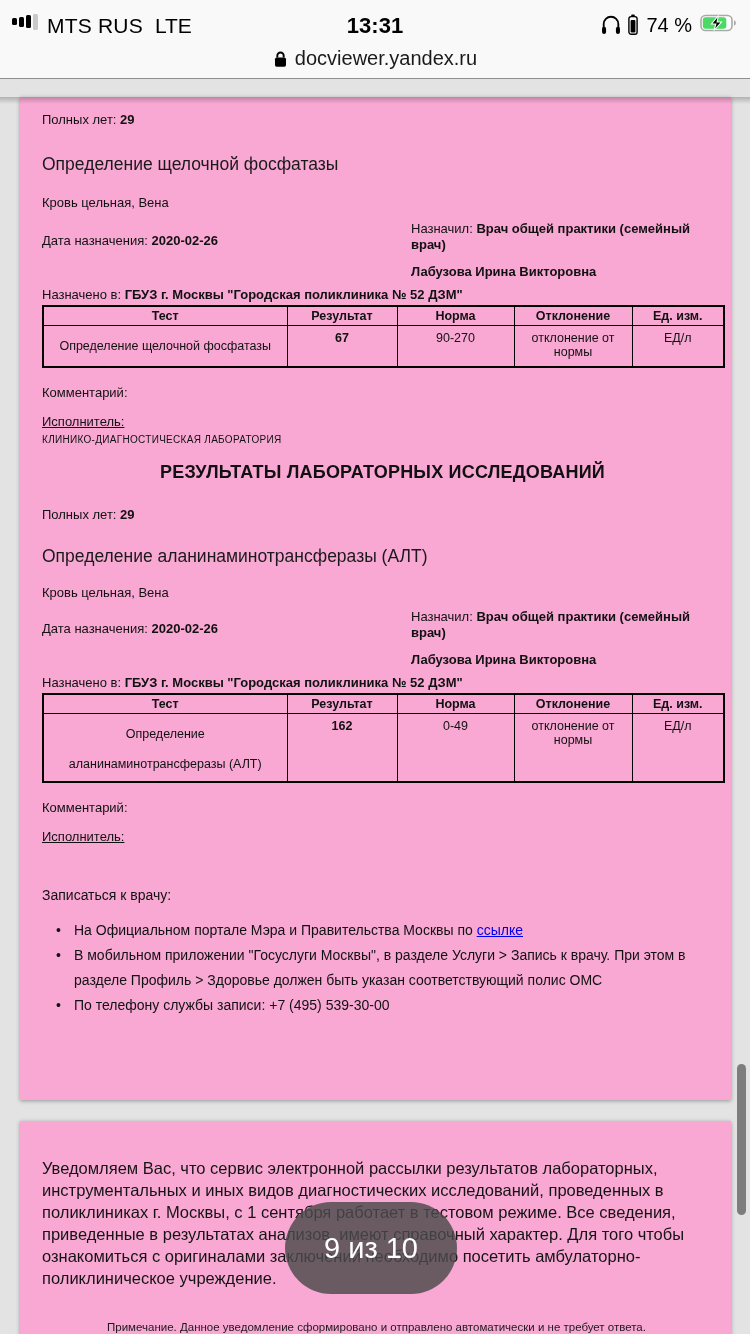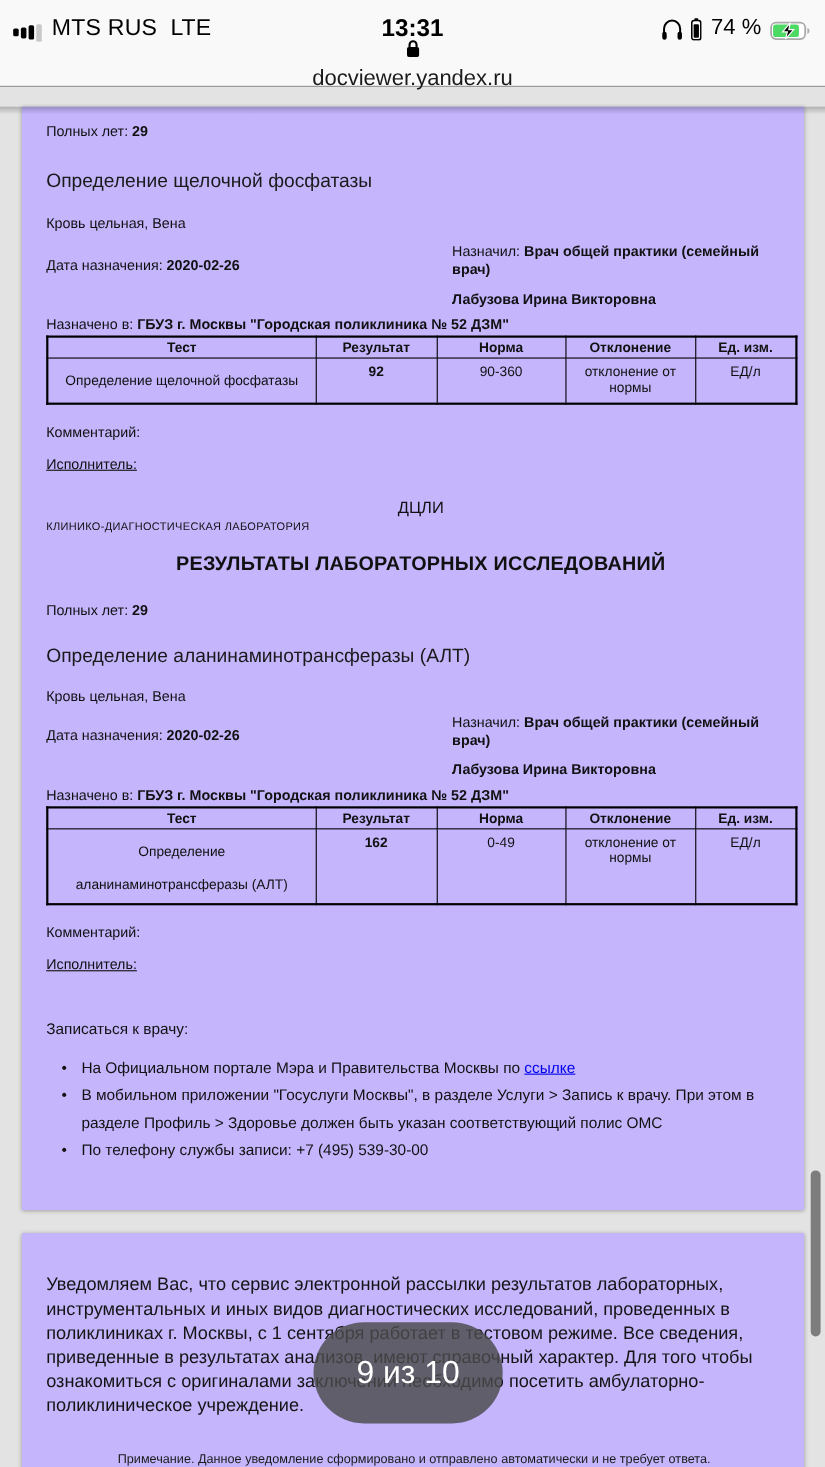--- a/index.html
+++ b/index.html
@@ -9,42 +9,42 @@
     background: #e3e3e3;
     position: relative;
     color: #111;
   }
   
   .chrome { background: #f9f9f9; border-bottom: 1px solid #8f8f8f; }
   .status-bar {
     height: 45px; display: flex; align-items: center;
     padding: 6px 12px 0 12px; font-size: 21px; color: #000;
   }
-  .sb-left, .sb-right { flex: 1; display: flex; align-items: flex-end; }
+  .sb-left, .sb-right { flex: 1; display: flex; align-items: flex-start; }
   .sb-right { justify-content: flex-end; gap: 6px; }
   .signal-bars { display: flex; align-items: flex-end; gap: 2px; margin-right: 9px; }
   .signal-bars .bar { width: 5px; background: #000; border-radius: 1.5px; }
   .signal-bars .b1 { height: 7px; } .signal-bars .b2 { height: 10px; }
   .signal-bars .b3 { height: 13px; } .signal-bars .b4 { height: 16px; background: #c9c9c9; }
   .carrier { letter-spacing: 0.2px; }
   .network { margin-left: 12px; }
   .sb-time { font-weight: 700; font-size: 22px; text-align: center; }
   .pct { font-size: 20px; margin: 0 2px; }
   .url-bar {
     height: 33px; display: flex; align-items: center; justify-content: center;
-    gap: 7px; font-size: 20px; color: #1a1a1a; padding-bottom: 6px; cursor: pointer; flex-direction: column;
+    gap: 7px; font-size: 20px; color: #1a1a1a; padding-bottom: 6px; cursor: pointer;
   }
   
   .viewer { position: relative; height: 1255px; background: #e3e3e3; }
   .viewer::before {
     content: ""; position: absolute; top: 0; left: 0; right: 0; height: 7px;
     background: linear-gradient(rgba(0,0,0,0.22), rgba(0,0,0,0)); pointer-events: none;
   }
   .page {
-    width: 711px; margin-left: 20px; background: #c4b5fd;
+    width: 711px; margin-left: 20px; background: #f9a8d4;
     box-shadow: 0 1px 4px rgba(0,0,0,0.35);
   }
   .page1 { margin-top: 18px; height: 1003px; padding: 15px 8px 0 22px; overflow: hidden; font-size: 13px; }
   .page2 { margin-top: 21px; height: 420px; padding: 36px 20px 0 22px; }
   .b { font-weight: 700; }
   .line { line-height: 16px; }
   .age { margin-top: 0; }
   .block-title { font-size: 17.5px; font-weight: 400; margin-top: 26px; line-height: 20px; color: #1a1a1a; }
   .specimen { margin-top: 21px; }
   .two-col { display: flex; margin-top: 10px; }
@@ -188,32 +188,31 @@
       <tbody>
           <tr>
         <th>Тест</th>
         <th>Результат</th>
         <th>Норма</th>
         <th>Отклонение</th>
         <th>Ед. изм.</th>
       </tr>
       <tr>
         <td class="cell-test">Определение щелочной фосфатазы</td>
-        <td class="b">92</td>
-        <td>90-360</td>
+        <td class="b">67</td>
+        <td>90-270</td>
         <td>отклонение от нормы</td>
         <td>ЕД/л</td>
       </tr>
     </tbody>
       </table>
 
     <div class="line comment">Комментарий:</div>
     <div class="line executor">Исполнитель:</div>
 
-    <div class="lab-org">ДЦЛИ</div>
     <div class="lab-sub">КЛИНИКО-ДИАГНОСТИЧЕСКАЯ ЛАБОРАТОРИЯ</div>
     <div class="lab-title">РЕЗУЛЬТАТЫ ЛАБОРАТОРНЫХ ИССЛЕДОВАНИЙ</div>
 
     <div class="line age2">
       <span>Полных лет:</span>
       <span class="b">29</span>
     </div>
 
     <div class="block-title" style="margin-top:23px">Определение аланинаминотрансферазы (АЛТ)</div>
     <div class="line specimen" style="margin-top:19px">Кровь цельная, Вена</div>

